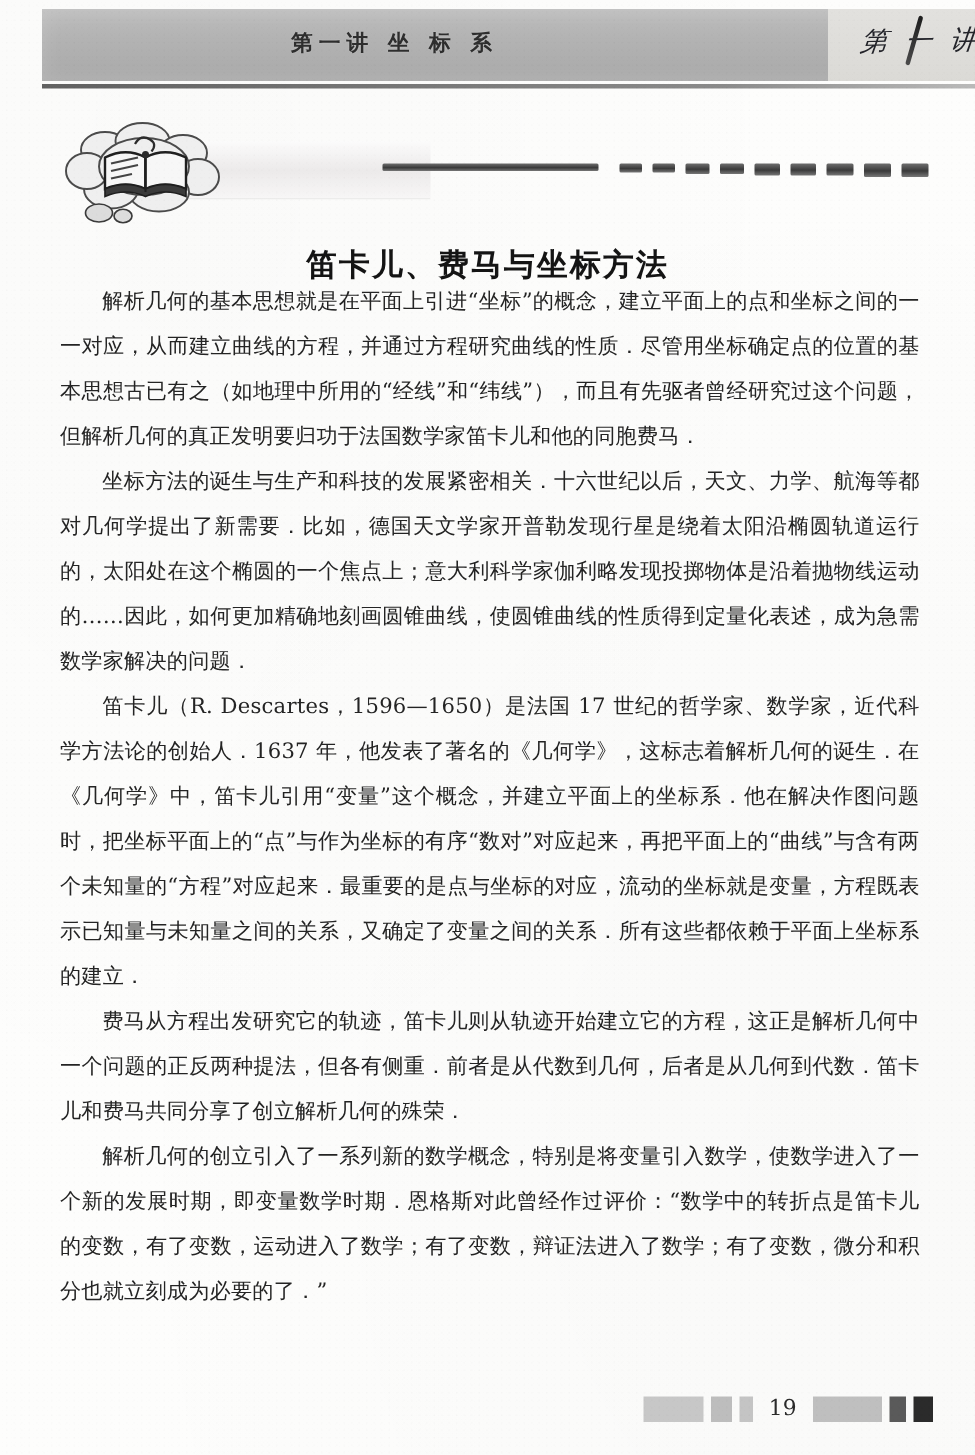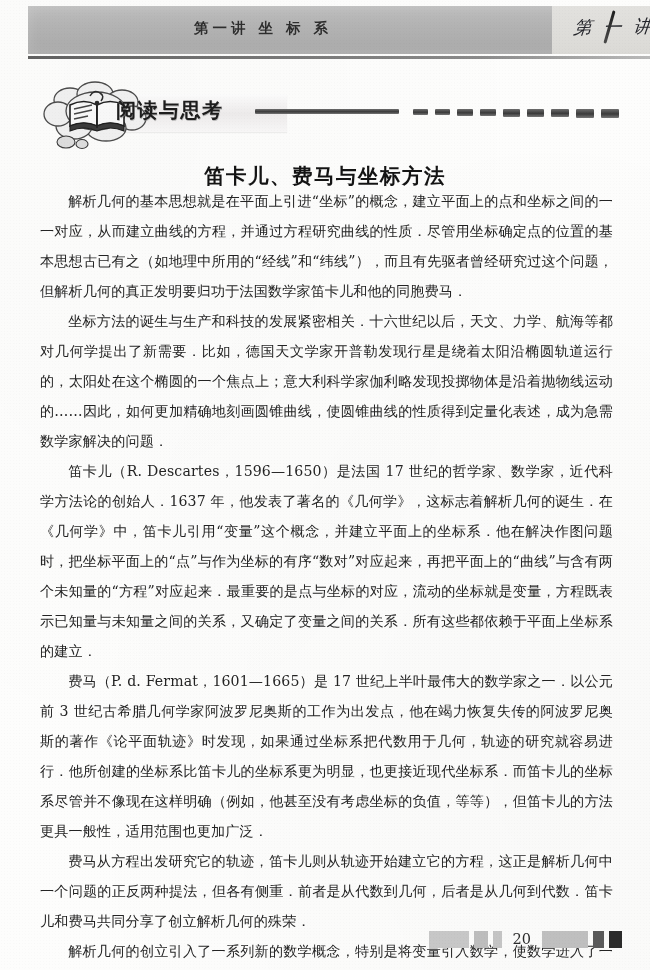--- a/index.html
+++ b/index.html
@@ -234,21 +234,20 @@
       <line x1="34" y1="36" x2="52" y2="32" stroke="#444" stroke-width="1.4"></line>
       <line x1="34" y1="41" x2="48" y2="38" stroke="#444" stroke-width="1.4"></line>
       <line x1="57" y1="27" x2="57" y2="50" stroke="#1f1f1f" stroke-width="1.4"></line>
     </g>
     <g fill="none" stroke="#2b2b2b" stroke-width="1.5">
       <path d="M50 18 q4 -7 10 -3 q5 3 1 8"></path>
       <circle cx="57" cy="25" r="1.6" fill="#2b2b2b"></circle>
     </g>
   </svg>
 
-  <div class="banner-label">阅读与思考</div>
 
   <div class="dashes">
       <span class="dash" style="left: 0px; width: 144px; height: 5px;"></span>
       <span class="dash" style="left: 158px; width: 15px; height: 6px;"></span>
       <span class="dash" style="left: 180px; width: 15px; height: 6px;"></span>
       <span class="dash" style="left: 202px; width: 16px; height: 7px;"></span>
       <span class="dash" style="left: 225px; width: 16px; height: 7px;"></span>
       <span class="dash" style="left: 248px; width: 17px; height: 8px;"></span>
       <span class="dash" style="left: 272px; width: 17px; height: 8px;"></span>
       <span class="dash" style="left: 296px; width: 18px; height: 8px;"></span>
@@ -256,30 +255,29 @@
       <span class="dash" style="left: 346px; width: 18px; height: 9px;"></span>
     </div>
 </div>
 
 <h1 class="article-title">笛卡儿、费马与坐标方法</h1>
 
 <div class="body-text">
     <p>解析几何的基本思想就是在平面上引进“坐标”的概念，建立平面上的点和坐标之间的一一对应，从而建立曲线的方程，并通过方程研究曲线的性质．尽管用坐标确定点的位置的基本思想古已有之（如地理中所用的“经线”和“纬线”），而且有先驱者曾经研究过这个问题，但解析几何的真正发明要归功于法国数学家笛卡儿和他的同胞费马．</p>
     <p>坐标方法的诞生与生产和科技的发展紧密相关．十六世纪以后，天文、力学、航海等都对几何学提出了新需要．比如，德国天文学家开普勒发现行星是绕着太阳沿椭圆轨道运行的，太阳处在这个椭圆的一个焦点上；意大利科学家伽利略发现投掷物体是沿着抛物线运动的……因此，如何更加精确地刻画圆锥曲线，使圆锥曲线的性质得到定量化表述，成为急需数学家解决的问题．</p>
     <p>笛卡儿（R. Descartes，1596—1650）是法国 17 世纪的哲学家、数学家，近代科学方法论的创始人．1637 年，他发表了著名的《几何学》，这标志着解析几何的诞生．在《几何学》中，笛卡儿引用“变量”这个概念，并建立平面上的坐标系．他在解决作图问题时，把坐标平面上的“点”与作为坐标的有序“数对”对应起来，再把平面上的“曲线”与含有两个未知量的“方程”对应起来．最重要的是点与坐标的对应，流动的坐标就是变量，方程既表示已知量与未知量之间的关系，又确定了变量之间的关系．所有这些都依赖于平面上坐标系的建立．</p>
-    <p>费马（P. d. Fermat，1601—1665）是 17 世纪上半叶最伟大的数学家之一．以公元前 3 世纪古希腊几何学家阿波罗尼奥斯的工作为出发点，他在竭力恢复失传的阿波罗尼奥斯的著作《论平面轨迹》时发现，如果通过坐标系把代数用于几何，轨迹的研究就容易进行．他所创建的坐标系比笛卡儿的坐标系更为明显，也更接近现代坐标系．而笛卡儿的坐标系尽管并不像现在这样明确（例如，他甚至没有考虑坐标的负值，等等），但笛卡儿的方法更具一般性，适用范围也更加广泛．</p>
     <p>费马从方程出发研究它的轨迹，笛卡儿则从轨迹开始建立它的方程，这正是解析几何中一个问题的正反两种提法，但各有侧重．前者是从代数到几何，后者是从几何到代数．笛卡儿和费马共同分享了创立解析几何的殊荣．</p>
     <p>解析几何的创立引入了一系列新的数学概念，特别是将变量引入数学，使数学进入了一个新的发展时期，即变量数学时期．恩格斯对此曾经作过评价：“数学中的转折点是笛卡儿的变数，有了变数，运动进入了数学；有了变数，辩证法进入了数学；有了变数，微分和积分也就立刻成为必要的了．”</p>
   </div>
 
 <div class="footer">
   <div class="footer-inner">
       <span class="fblk" style="width: 40px; background: rgb(199, 199, 199);"></span>
       <span class="fblk" style="width: 14px; background: rgb(189, 189, 189);"></span>
       <span class="fblk" style="width: 9px; background: rgb(196, 196, 196);"></span>
-      <span class="page-no">20</span>
+      <span class="page-no">19</span>
       <span class="fblk" style="width: 46px; background: rgb(191, 191, 191);"></span>
       <span class="fblk" style="width: 11px; background: rgb(90, 90, 90);"></span>
       <span class="fblk" style="width: 13px; background: rgb(43, 43, 43);"></span>
     </div>
 </div>
 
 <div class="grain"></div>
 
 </body></html>

